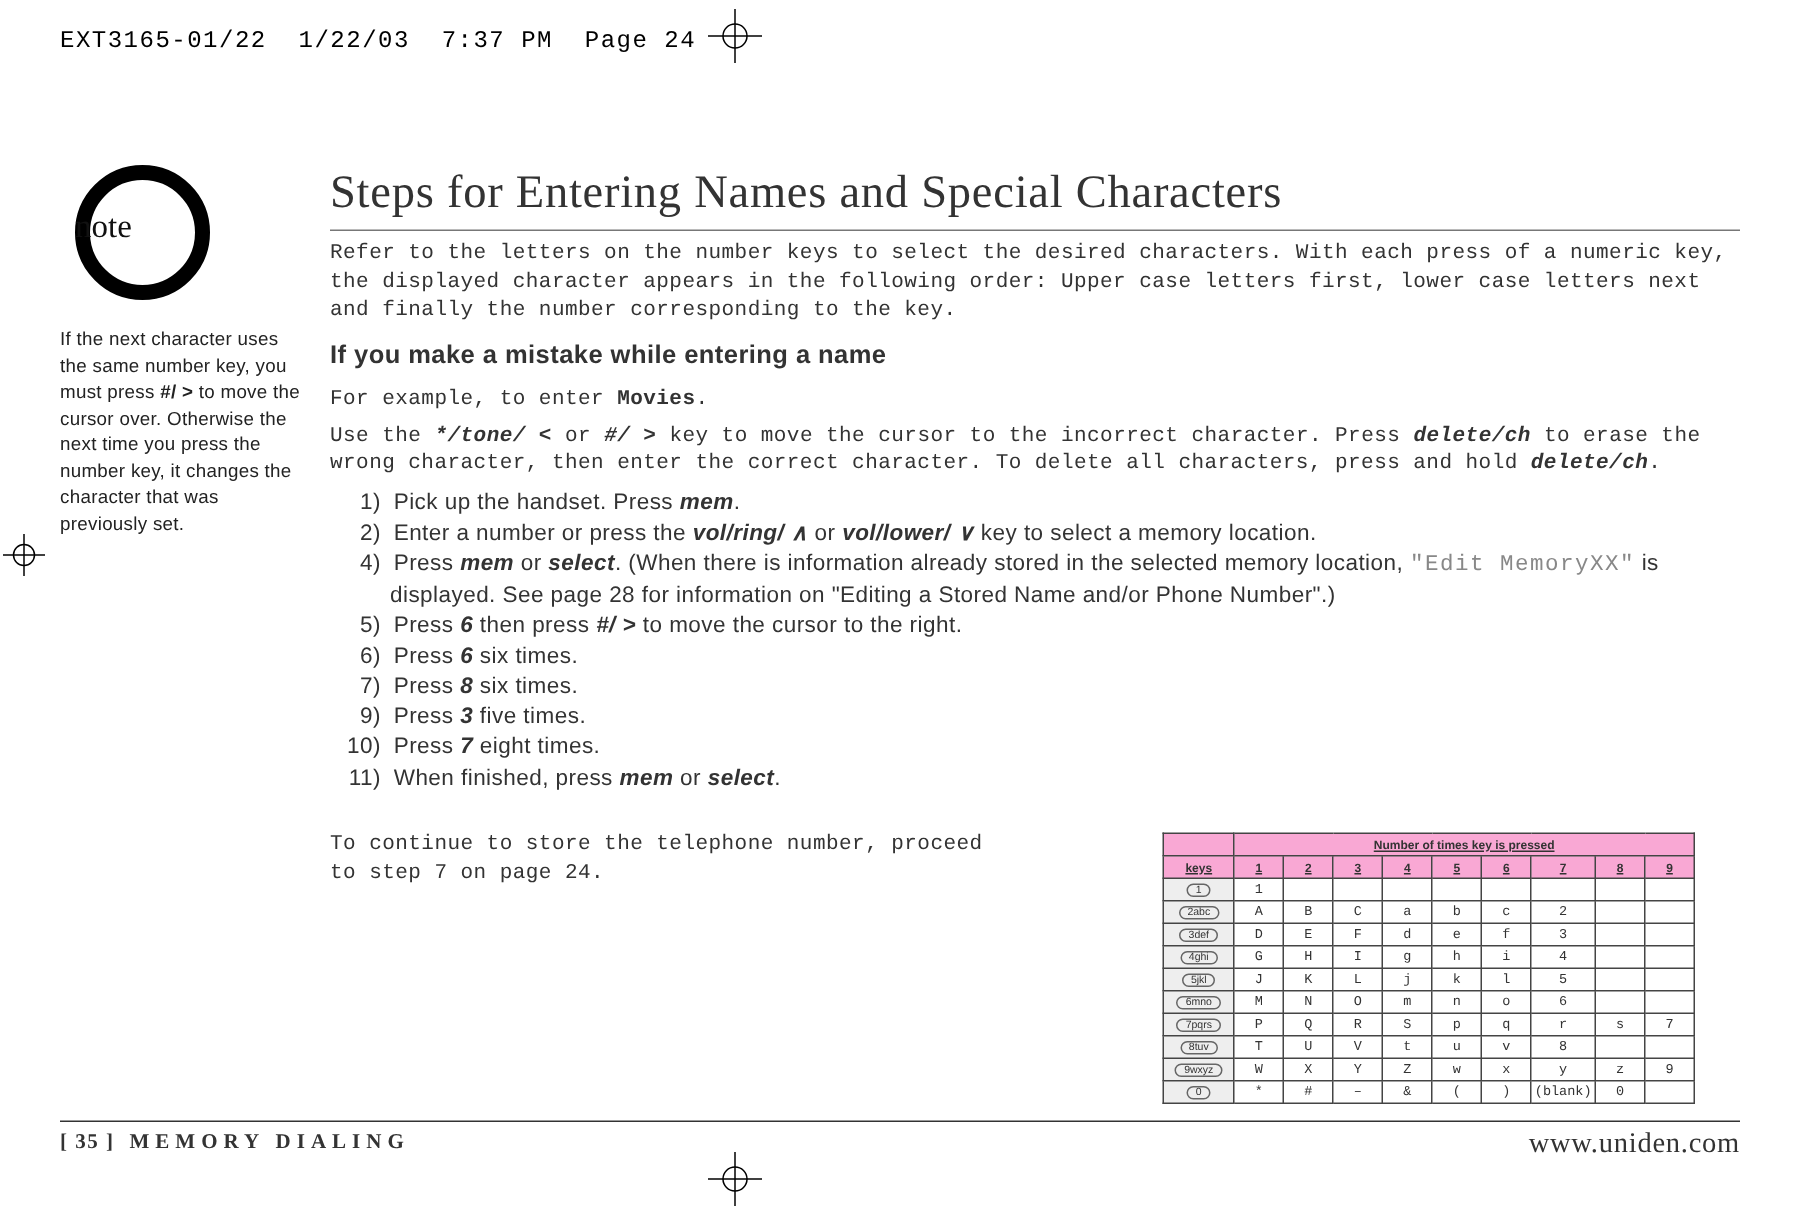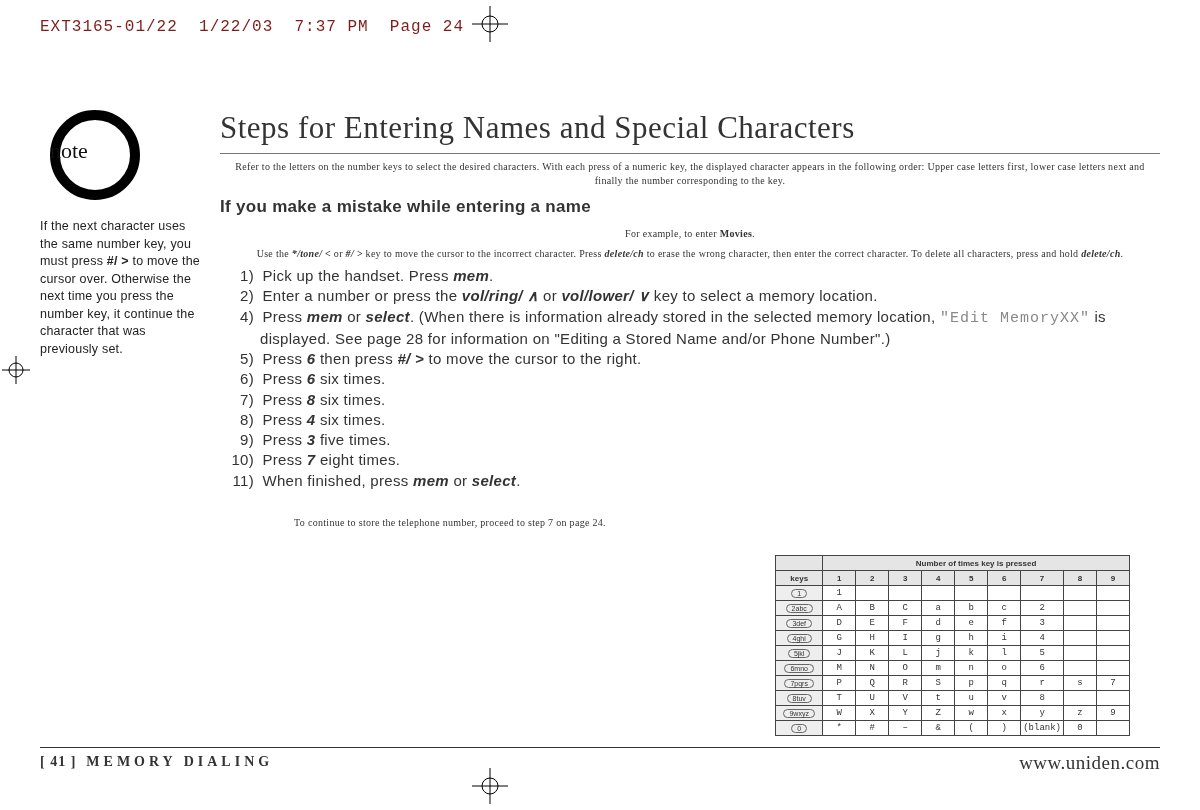--- a/index.html
+++ b/index.html
@@ -13,21 +13,21 @@
     position: relative;
     overflow: hidden;
   }
   .print-header {
     position: absolute;
     top: 18px;
     left: 40px;
     font-family: "Courier New", monospace;
     font-size: 16px;
     letter-spacing: 1px;
-    color: #7f1d1d;
+    color: #000000;
     white-space: pre;
   }
   
   .regmark {
     position: absolute;
     stroke: #000;
     stroke-width: 1;
   }
   .page {
     position: absolute;
@@ -85,27 +85,26 @@
   h1 {
     font-family: Georgia, "Times New Roman", serif;
     font-weight: normal;
     font-size: 31px;
     margin: 0 0 6px 0;
     padding-bottom: 7px;
     border-bottom: 1px solid #777;
     letter-spacing: 0.5px;
   }
   .para {
-    font-family: Liberation Serif, serif;
-    font-size: 10px;
+    font-family: Liberation Mono, monospace;
+    font-size: 14px;
     letter-spacing: 0.3px;
     line-height: 1.35;
     margin: 6px 0;
     color: #333;
-    text-align: center;
   }
   h2 {
     font-family: "Trebuchet MS", Verdana, sans-serif;
     font-weight: bold;
     font-size: 17px;
     letter-spacing: 0.3px;
     margin: 10px 0 4px 0;
   }
   .steps {
     font-family: "Trebuchet MS", Verdana, sans-serif;
@@ -143,24 +142,25 @@
   }
   .keytable th, .keytable td {
     border: 1px solid #444;
     text-align: center;
     padding: 0 2px;
     height: 14px;
     min-width: 28px;
     font-family: "Courier New", monospace;
   }
   .keytable th {
-    background: #e5e5e5;
+    background: #f9a8d4;
     font-weight: bold;
     font-family: Verdana, sans-serif;
     font-size: 8px;
+    text-decoration: underline;
   }
   .keytable td.keycell {
     background: #eee;
     font-family: Verdana, sans-serif;
     font-style: italic;
     font-size: 7px;
     padding: 0 3px;
     min-width: 40px;
   }
   .keytable td.keycell .pill {
@@ -224,21 +224,21 @@
 
 <div class="print-header">EXT3165-01/22  1/22/03  7:37 PM  Page 24</div>
 
 <div class="page">
   <div class="sidebar">
     <div class="note-icon">
       <div class="ring"></div>
       <div class="label">note</div>
     </div>
     <div class="note-text">
-      <span>If the next character uses the same number key, you must press </span><span class="kbd">#/ &gt;</span><span>  to move the cursor over. Otherwise the next time you press the number key, it continue the character that was previously set.</span>
+      <span>If the next character uses the same number key, you must press </span><span class="kbd">#/ &gt;</span><span>  to move the cursor over. Otherwise the next time you press the number key, it changes the character that was previously set.</span>
     </div>
   </div>
 
   <div class="maincol">
     <h1>Steps for Entering Names and Special Characters</h1>
     <div class="para">Refer to the letters on the number keys to select the desired characters. With each press of a numeric key, the displayed character appears in the following order: Upper case letters first, lower case letters next and finally the number corresponding to the key.</div>
 
     <h2>If you make a mistake while entering a name</h2>
     <div class="para" style="margin-top:10px">
       <span>For example, to enter </span><b>Movies</b><span>.</span>
@@ -248,21 +248,20 @@
       <span>Use the </span><b class="emph">*/tone/ &lt;</b><span> or </span><b class="emph">#/ &gt;</b><span> key to move the cursor to the incorrect character. Press </span><b class="emph">delete/ch</b><span> to erase the wrong character, then enter the correct character. To delete all characters, press and hold </span><b class="emph">delete/ch</b><span>.</span>
     </div>
 
     <ol class="steps" id="steps-list">
         <li><span class="num">1)</span> Pick up the handset. Press <b class="emph">mem</b>.</li>
         <li><span class="num">2)</span> Enter a number or press the <b class="emph">vol/ring/ ∧</b>  or <b class="emph">vol/lower/ ∨</b> key to select a memory location.</li>
         <li><span class="num">4)</span> Press <b class="emph">mem</b> or <b class="emph">select</b>. (When there is information already stored in the selected memory location, <span class="lcd">"Edit MemoryXX"</span> is displayed. See page 28 for information on "Editing a Stored Name and/or Phone Number".)</li>
         <li><span class="num">5)</span> Press <b class="emph">6</b> then press <b class="emph">#/ &gt;</b> to move the cursor to the right.</li>
         <li><span class="num">6)</span> Press <b class="emph">6</b> six times.</li>
         <li><span class="num">7)</span> Press <b class="emph">8</b> six times.</li>
-        <li><span class="num">8)</span> Press <b class="emph">4</b> six times.</li>
         <li><span class="num">9)</span> Press <b class="emph">3</b> five times.</li>
         <li><span class="num">10)</span> Press <b class="emph">7</b> eight times.</li>
         <li><span class="num">11)</span> When finished, press <b class="emph">mem</b> or <b class="emph">select</b>.</li>
       </ol>
 
     <div class="para" style="margin-top:25px;max-width:460px">To continue to store the telephone number, proceed to step 7 on page 24.</div>
   </div>
 
   <table class="keytable" id="keytable">
       <tbody>
@@ -399,17 +398,17 @@
           <td>(</td>
           <td>)</td>
           <td>(blank)</td>
           <td>0</td>
           <td></td>
         </tr>
       </tbody>
     </table>
 
   <div class="footer">
-    <span class="pg">[ 41 ]</span>
+    <span class="pg">[ 35 ]</span>
     <span class="section">MEMORY DIALING</span>
     <span class="url">www.uniden.com</span>
   </div>
 </div>
 
 </body></html>

